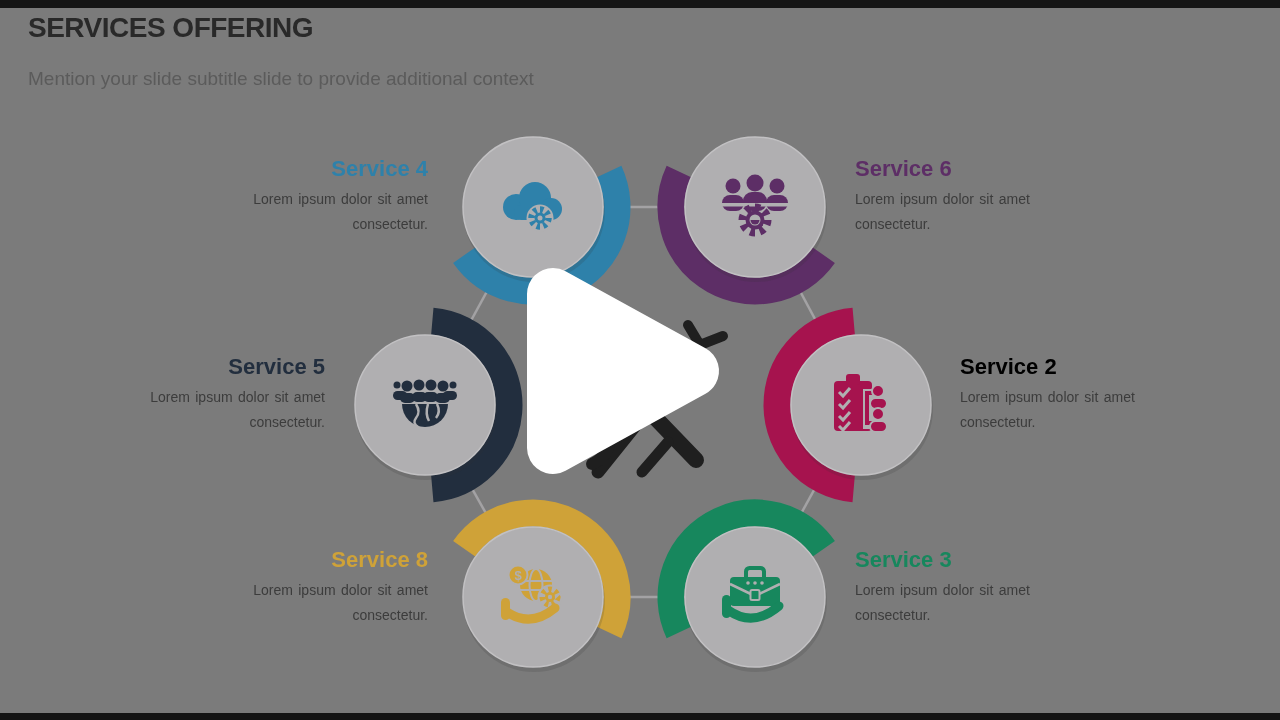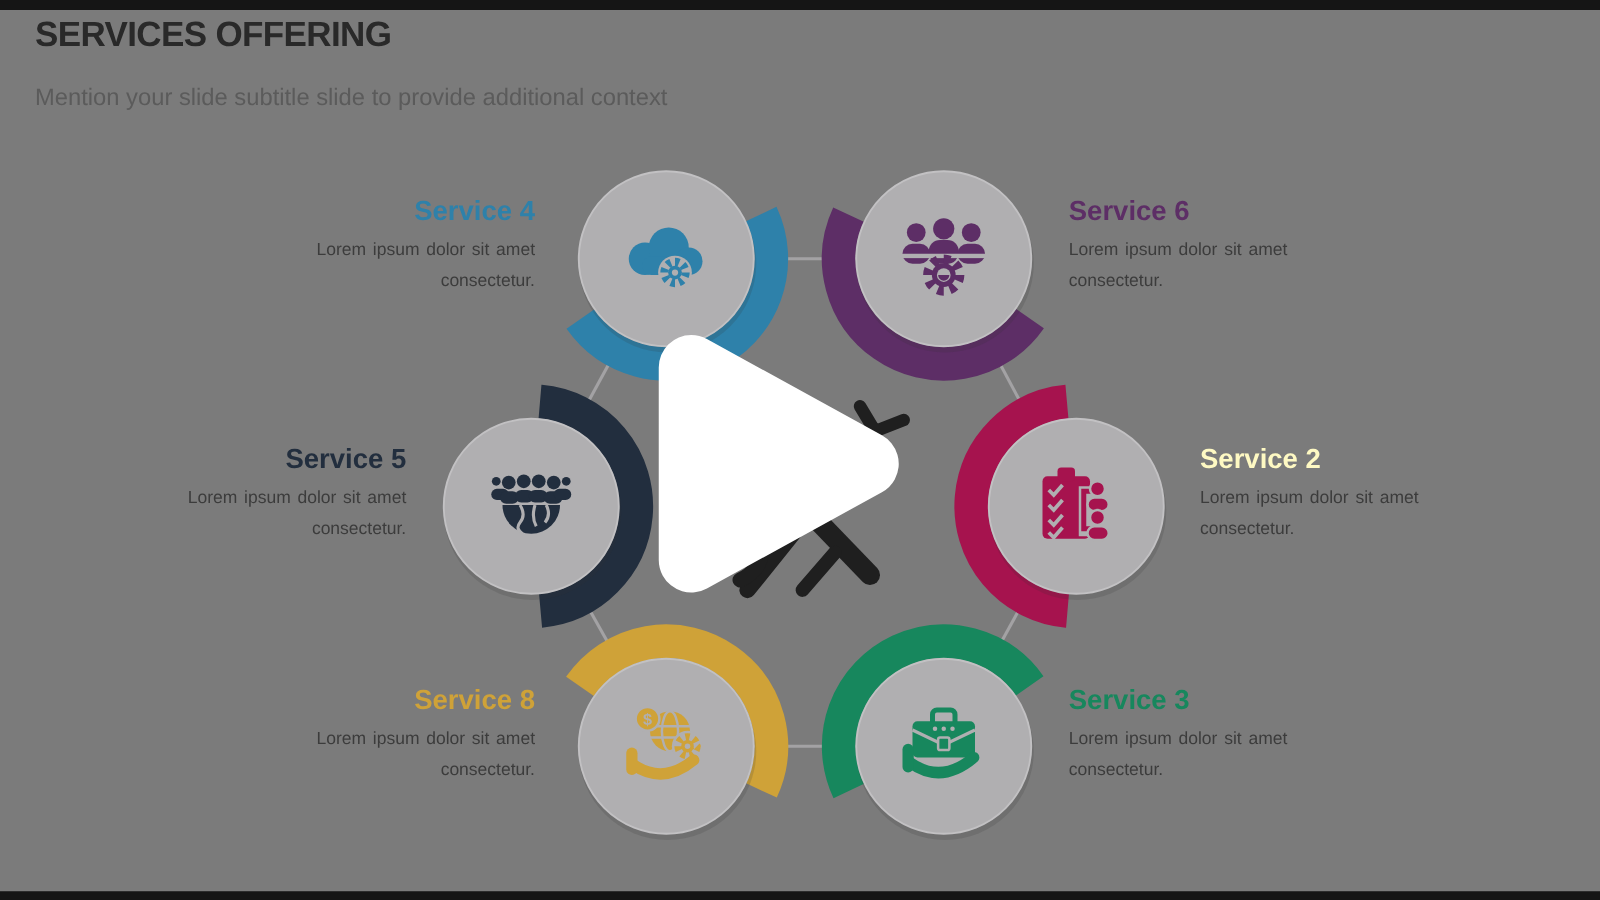--- a/index.html
+++ b/index.html
@@ -174,21 +174,21 @@
     </g>
 
     <path d="M553,294 L693,371 L553,448 Z" fill="#ffffff" stroke="#ffffff" stroke-width="52" stroke-linejoin="round" style="fill: rgb(255, 255, 255);"></path>
   </svg>
 
   <div class="svc s1 right-side">
     <div class="svc-title" style="color: rgb(93, 46, 102);">Service 6</div>
     <div class="svc-desc">Lorem ipsum dolor sit amet consectetur.</div>
   </div>
   <div class="svc s2 right-side">
-    <div class="svc-title" style="color: #fef9c3;">Service 2</div>
+    <div class="svc-title" style="color: #000000;">Service 2</div>
     <div class="svc-desc">Lorem ipsum dolor sit amet consectetur.</div>
   </div>
   <div class="svc s3 right-side">
     <div class="svc-title" style="color: rgb(23, 135, 93);">Service 3</div>
     <div class="svc-desc">Lorem ipsum dolor sit amet consectetur.</div>
   </div>
   <div class="svc s4 left-side">
     <div class="svc-title" style="color: rgb(207, 162, 56);">Service 8</div>
     <div class="svc-desc">Lorem ipsum dolor sit amet consectetur.</div>
   </div>

